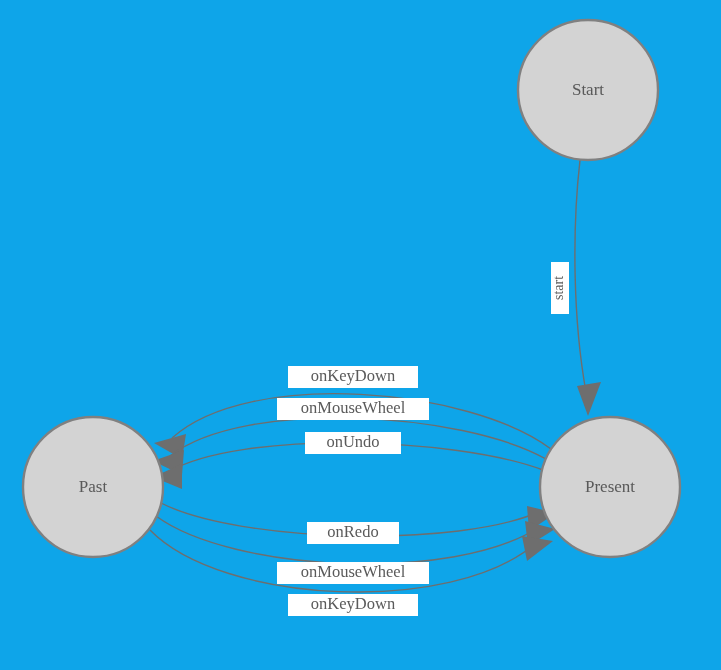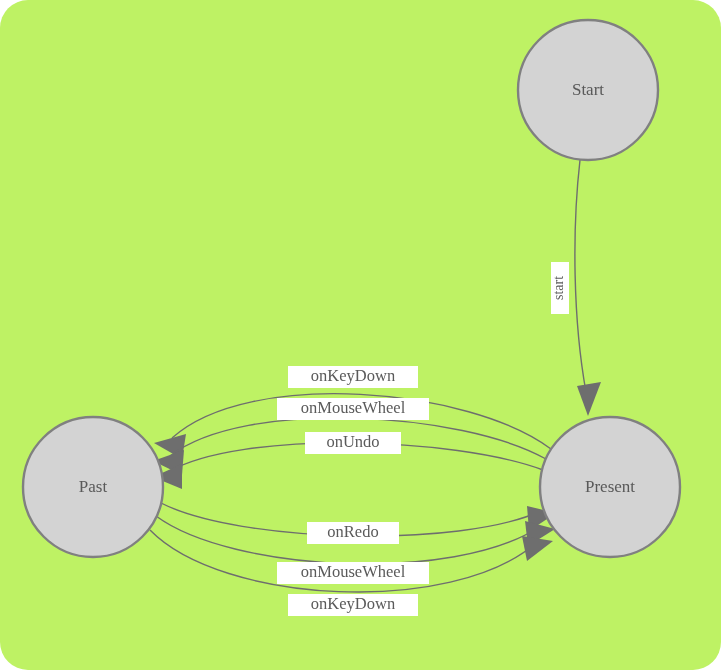--- a/index.html
+++ b/index.html
@@ -4,24 +4,23 @@
 <style>
   html, body {
     margin: 0;
     padding: 0;
     background: #ffffff;
   }
   #diagram-root {
     position: relative;
     width: 721px;
     height: 670px;
-    background: #bef264;
+    background: #0ea5e9;
     overflow: hidden;
     font-family: "Liberation Serif", "DejaVu Serif", serif;
-    border-radius: 28px;
   }
   svg#state-machine-svg {
     display: block;
     width: 721px;
     height: 670px;
   }
   .node-circle {
     fill: #d3d3d3;
     stroke: #808080;
     stroke-width: 2.4;

